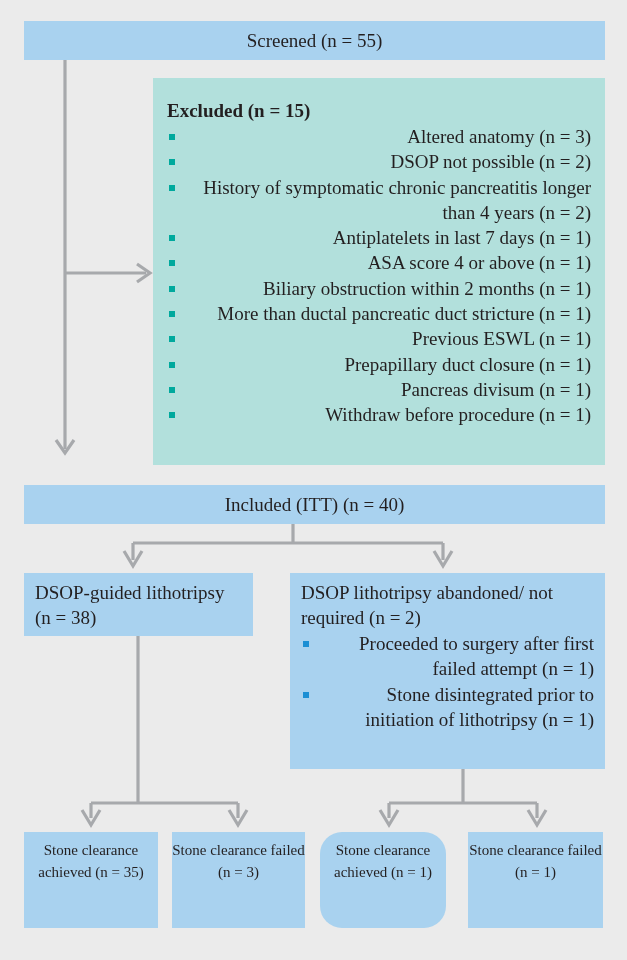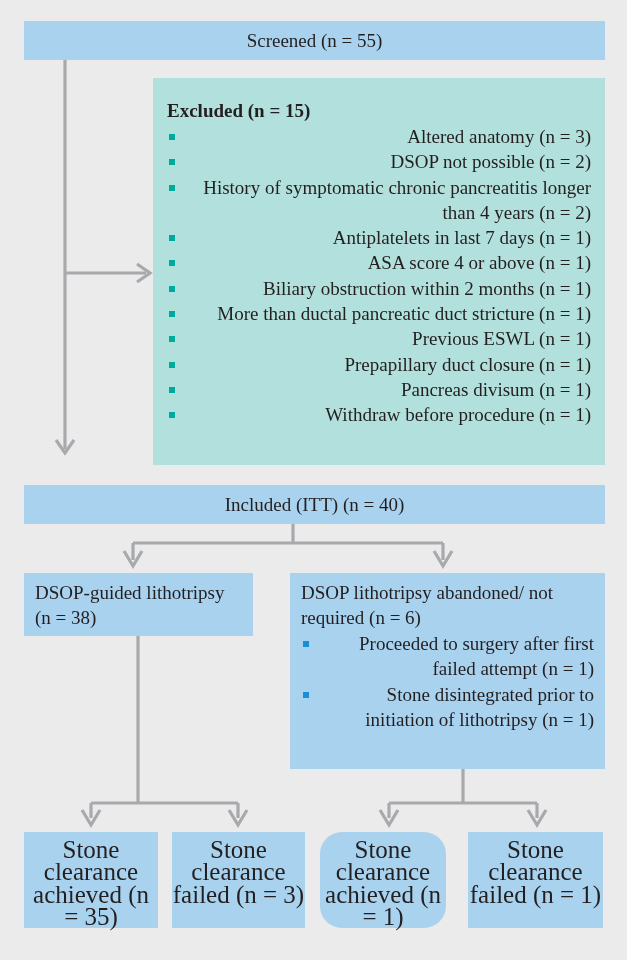--- a/index.html
+++ b/index.html
@@ -37,21 +37,21 @@
   }
   .excluded ul.bullets li::before{background:#00a99d;}
   .blue ul.bullets li::before{background:#1c8fd4;}
 
   
   .m-left{left:24px;top:573px;width:229px;height:63px;padding:7px 11px;font-size:19px;line-height:25px;}
   .m-right{left:290px;top:573px;width:315px;height:196px;padding:7px 11px;font-size:19px;line-height:25px;}
   .m-right ul.bullets{margin-top:1px;}
 
   
-  .b-box{top:832px;height:96px;padding-top:7px;font-size:25px;line-height:22.3px;text-align:center;}
+  .b-box{top:832px;height:96px;padding-top:7px;font-size:15px;line-height:22.3px;text-align:center;}
   .b1{left:24px;width:134px;}
   .b2{left:172px;width:133px;}
   .b3{left:320px;width:126px;border-radius:22px;}
   .b4{left:448px;width:135px;margin-left:20px;}
 
   
   svg.lines{position:absolute;left:0;top:0;width:627px;height:960px;pointer-events:none;}
   .ln{stroke:#a7a9ac;stroke-width:3.2;fill:none;}
   .ah{fill:none;stroke:#a7a9ac;stroke-width:3.2;}
 </style>
@@ -114,21 +114,21 @@
 
   <div class="box blue centered t-included">
     <span>Included (ITT) (n = 40)</span>
   </div>
 
   <div class="box blue m-left">
     <span>DSOP-guided lithotripsy (n = 38)</span>
   </div>
 
   <div class="box blue m-right">
-    <div>DSOP lithotripsy abandoned/ not required (n = 6)</div>
+    <div>DSOP lithotripsy abandoned/ not required (n = 2)</div>
     <ul class="bullets">
       <li>Proceeded to surgery after first failed attempt (n = 1)</li>
       <li>Stone disintegrated prior to initiation of lithotripsy (n = 1)</li>
     </ul>
   </div>
 
   <div class="box blue b-box b1">
     <span>Stone clearance achieved (n = 35)</span>
   </div>
   <div class="box blue b-box b2">

